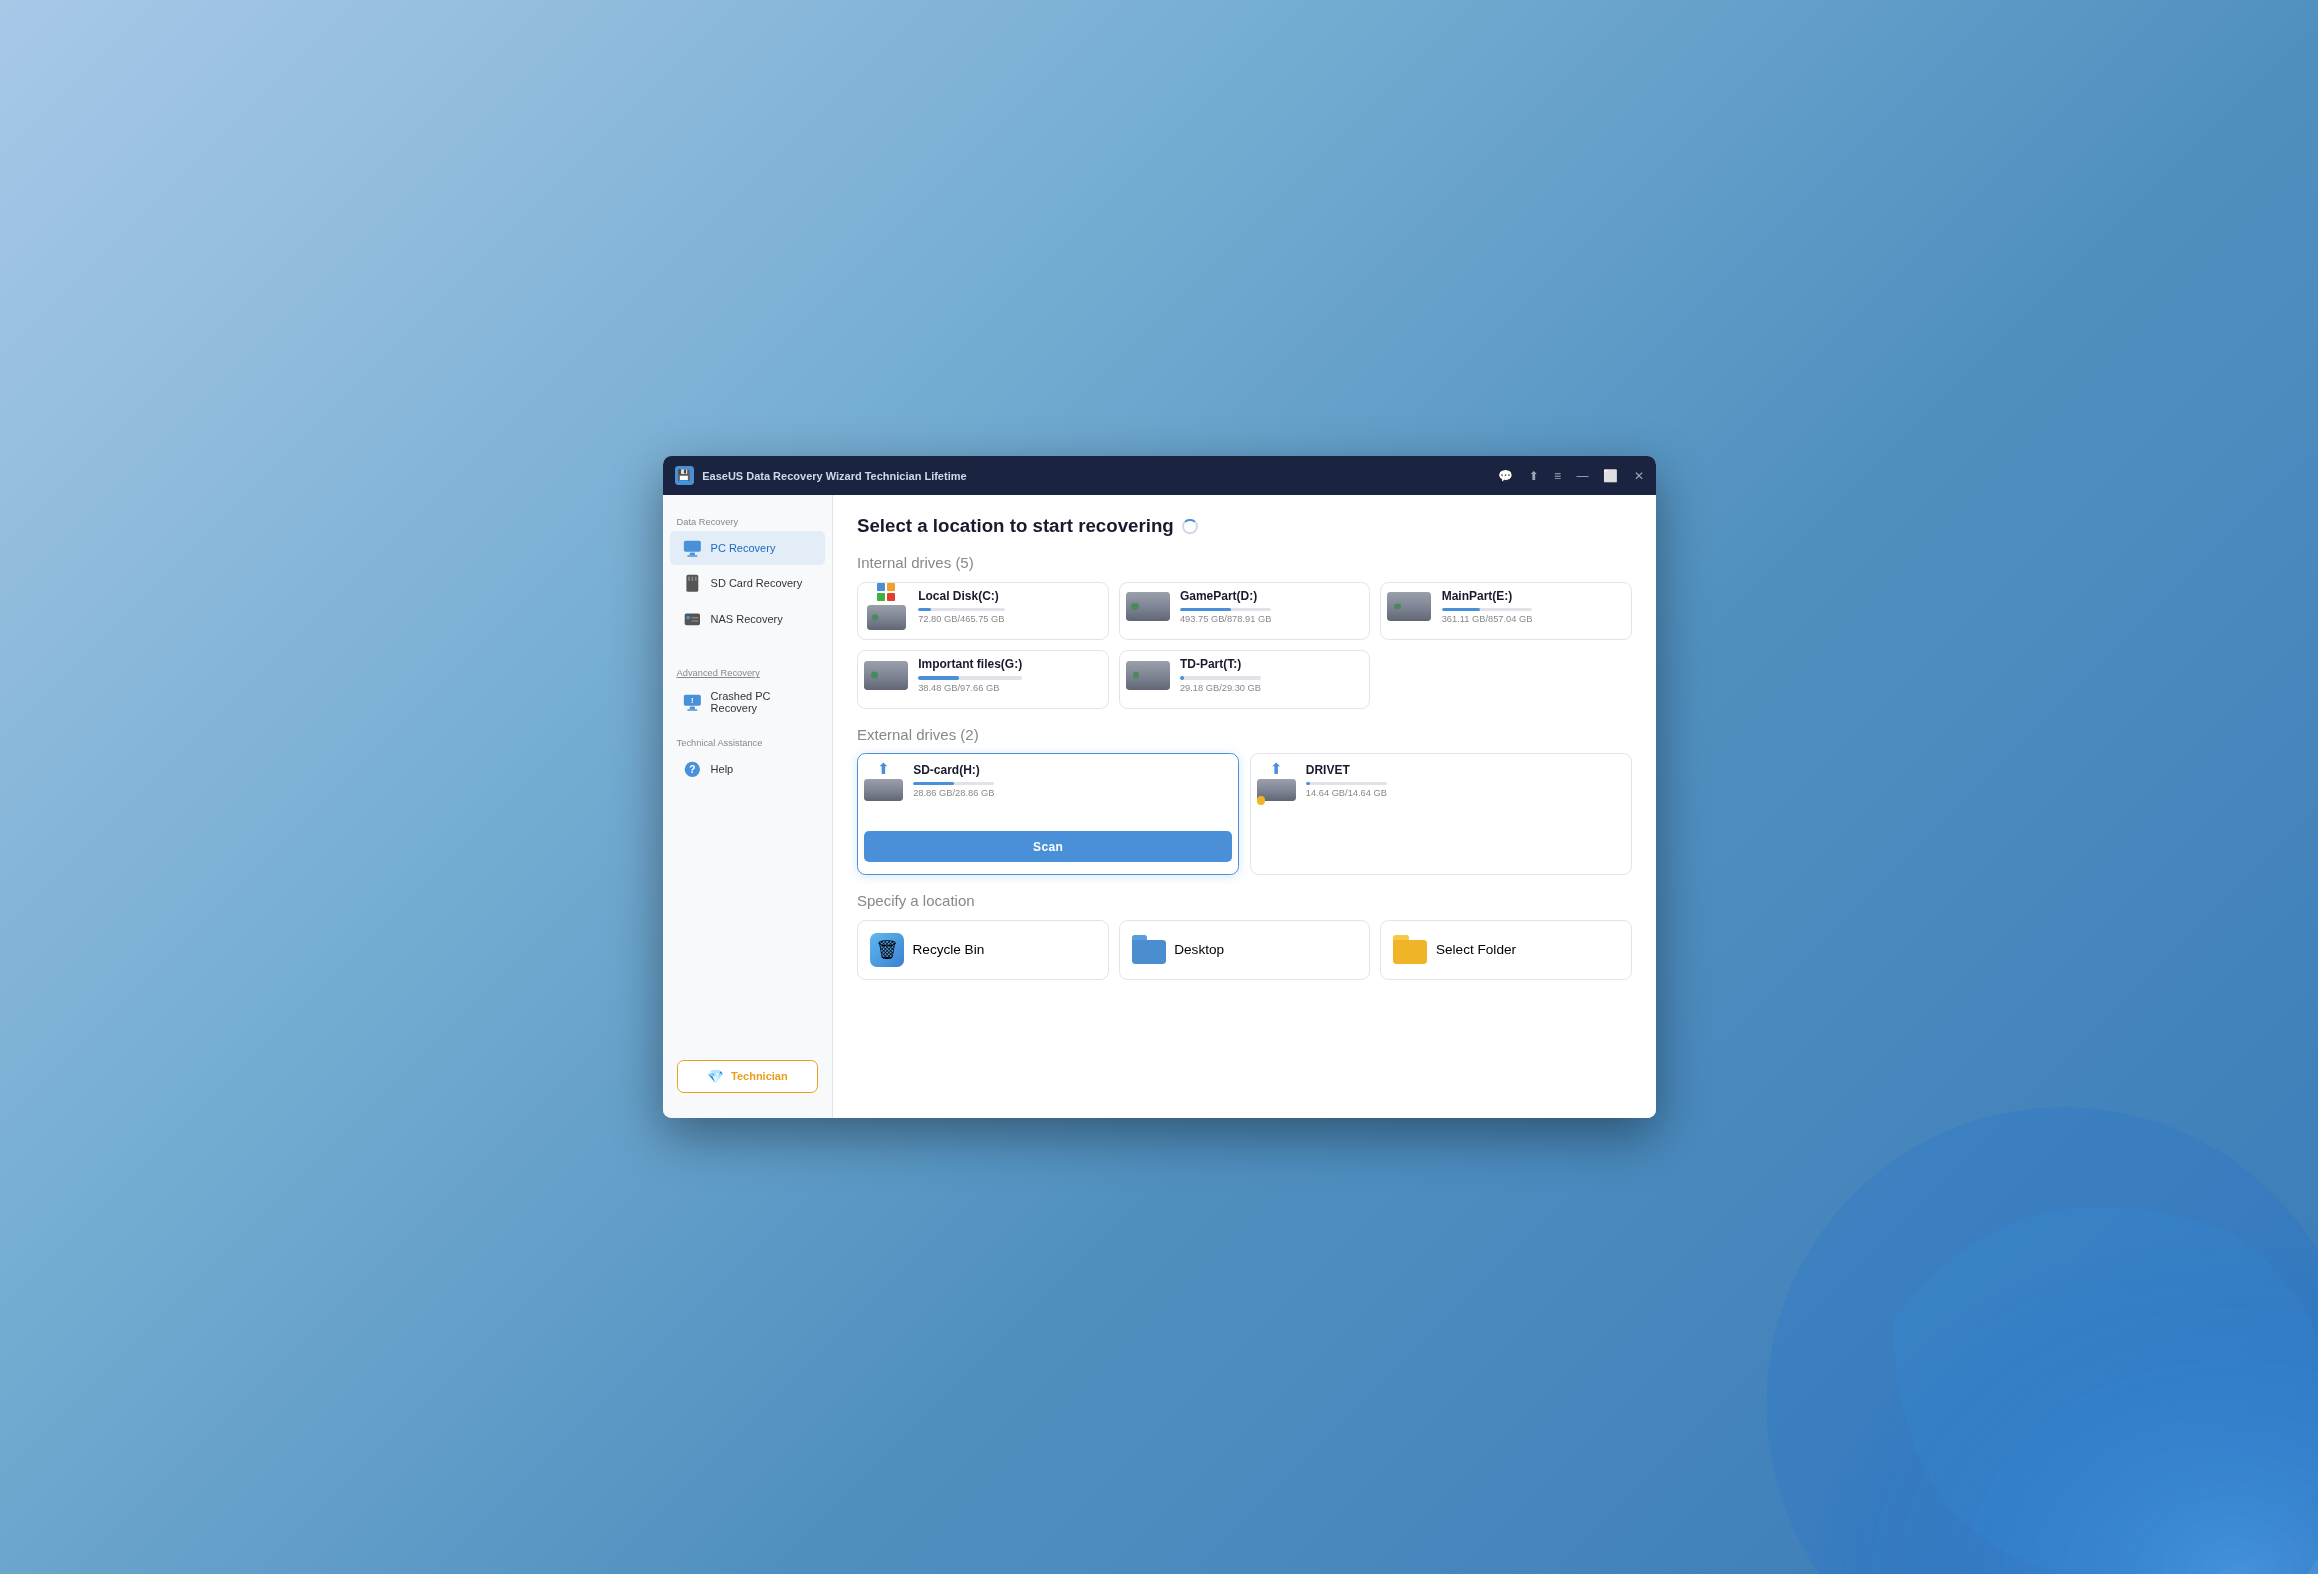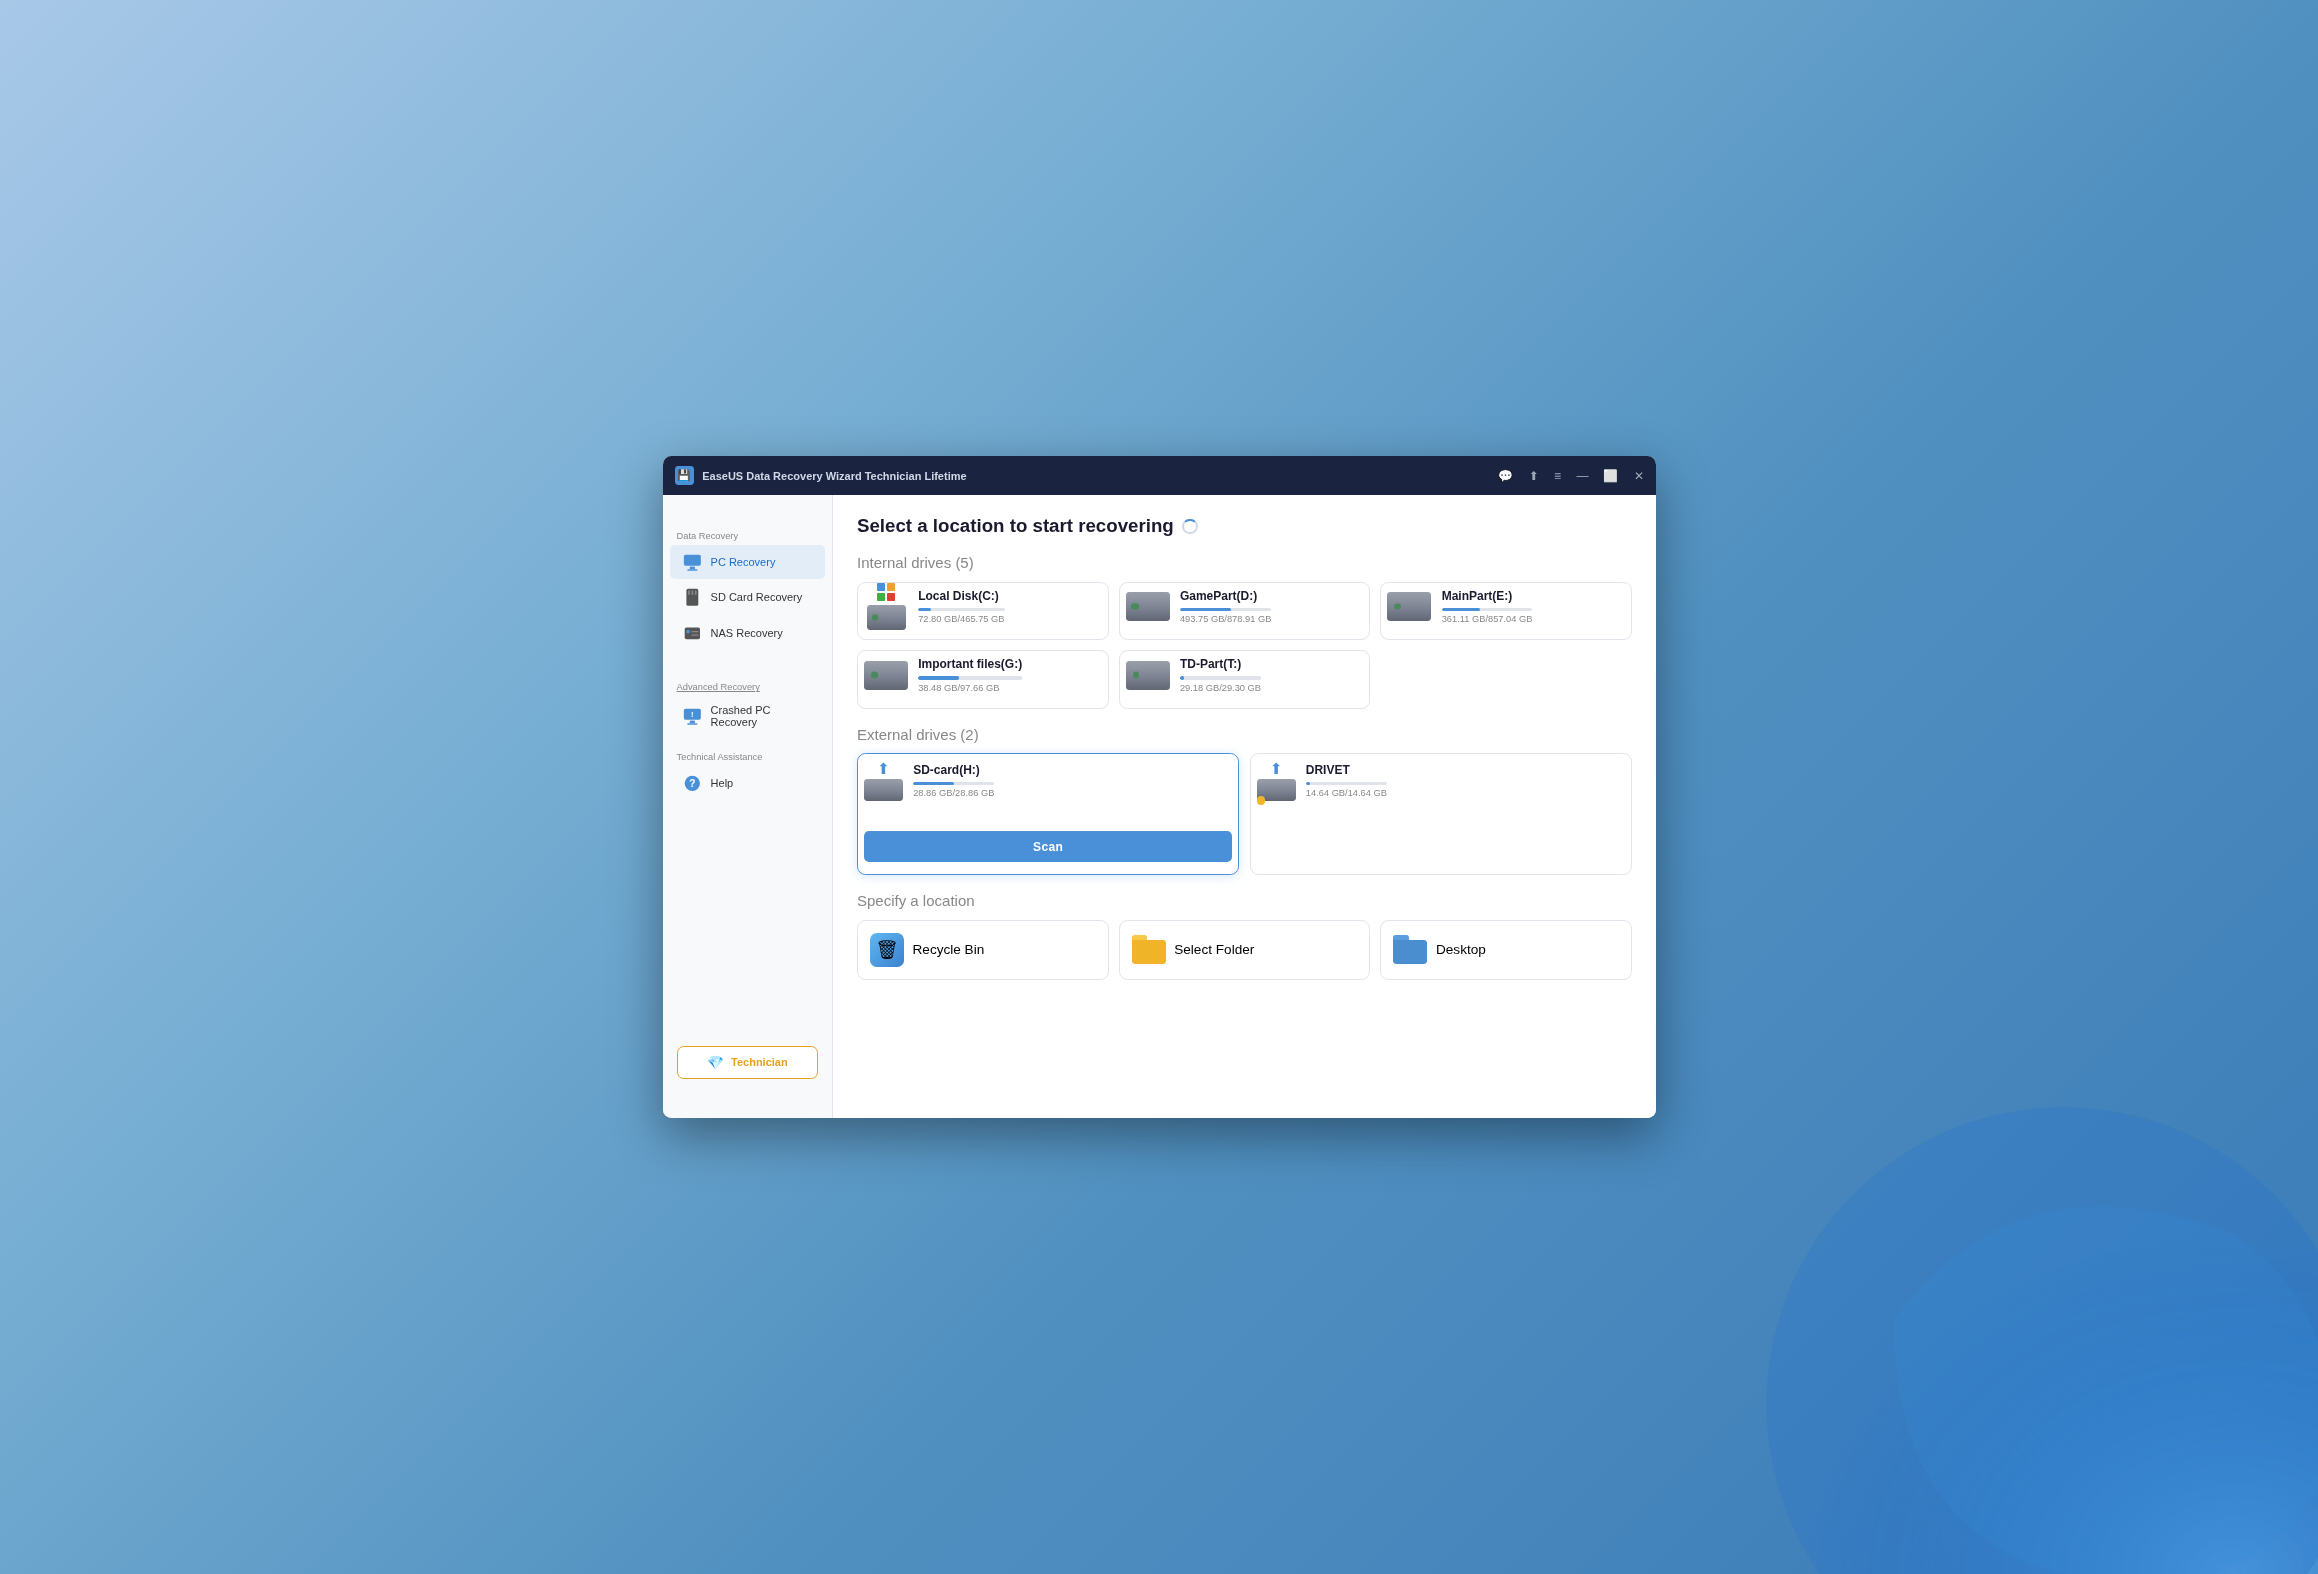--- a/index.html
+++ b/index.html
@@ -64,21 +64,21 @@
       display: flex;
       flex: 1;
       overflow: hidden;
     }
     .sidebar {
       width: 170px;
       background: #f8f9fb;
       border-right: 0.8px solid #e0e4ea;
       display: flex;
       flex-direction: column;
-      padding: 29px 0;
+      padding: 15px 0;
       flex-shrink: 0;
     }
     .sidebar-section-label {
       font-size: 9.3px;
       color: #888;
       padding: 6.8px 13.6px 3.4px 13.6px;
       font-weight: 500;
     }
     .sidebar-item {
       display: flex;
@@ -548,32 +548,32 @@
       <div class="section-label">Specify a location</div>
       <div class="specify-grid">
 
         <div class="specify-card">
           <div style="width: 34px; height: 34px; background: linear-gradient(135deg, #60b8f0, #3a80d0); border-radius: 6.8px; display: flex; align-items: center; justify-content: center; font-size: 18.7px; flex-shrink: 0;">🗑</div>
           <span>Recycle Bin</span>
         </div>
 
         <div class="specify-card">
           <div style="position: relative; width: 34px; height: 29px; flex-shrink: 0;">
+            <div style="position: absolute; top: 0; left: 0; width: 15.3px; height: 6px; background: #5a9ee0; border-radius: 2.5px 2.5px 0 0;"></div>
+            <div style="position: absolute; top: 5.1px; left: 0; width: 34px; height: 24px; background: #4a8ed0; border-radius: 0 3.4px 3.4px 3.4px;"></div>
+          </div>
+          <span>Desktop</span>
+        </div>
+
+        <div class="specify-card">
+          <div style="position: relative; width: 34px; height: 29px; flex-shrink: 0;">
             <div style="position: absolute; top: 0; left: 0; width: 15.3px; height: 6px; background: #f8c849; border-radius: 2.5px 2.5px 0 0;"></div>
             <div style="position: absolute; top: 5.1px; left: 0; width: 34px; height: 24px; background: #f0b429; border-radius: 0 3.4px 3.4px 3.4px;"></div>
           </div>
           <span>Select Folder</span>
-        </div>
-
-        <div class="specify-card">
-          <div style="position: relative; width: 34px; height: 29px; flex-shrink: 0;">
-            <div style="position: absolute; top: 0; left: 0; width: 15.3px; height: 6px; background: #5a9ee0; border-radius: 2.5px 2.5px 0 0;"></div>
-            <div style="position: absolute; top: 5.1px; left: 0; width: 34px; height: 24px; background: #4a8ed0; border-radius: 0 3.4px 3.4px 3.4px;"></div>
-          </div>
-          <span>Desktop</span>
         </div>
 
       </div>
 
     </div>
   </div>
 </div>
 
 
 </body></html>

